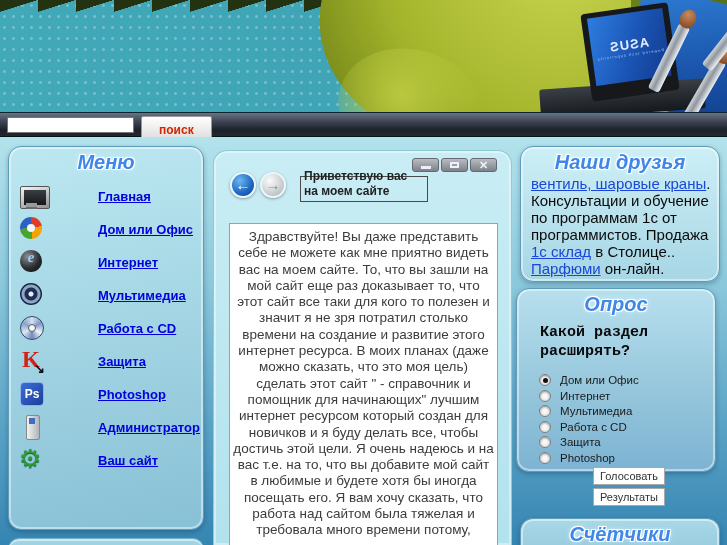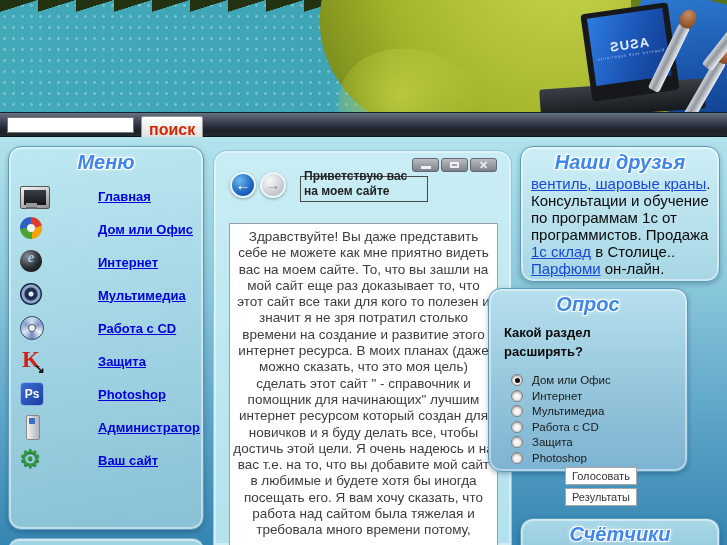--- a/index.html
+++ b/index.html
@@ -51,21 +51,21 @@
   .brush-3 { right:-4px; top:14px; transform:rotate(38deg); height:60px; }
 
   
   .searchbar { position:absolute; left:0; top:112px; width:727px; height:25px;
     background:linear-gradient(#6a7382,#3a4150 40%,#1c2129 75%,#23272e);
     border-top:1px solid #0b2530; border-bottom:1px solid #07121a; }
   .search-input { position:absolute; left:7px; top:4px; width:127px; height:16px;
     border:1px solid #777; background:#fff; font-size:11px; padding:0 3px; }
   .search-btn { position:absolute; left:141px; top:3px; height:27px;
     background:linear-gradient(#ffffff,#d9d9d9); border:1px solid #999; border-radius:2px;
-    color:#d42500; font-weight:bold; font-size:16px; padding:0 7px; cursor:pointer;
+    color:#d42500; font-weight:bold; font-size:12px; padding:0 17px; cursor:pointer;
     font-family:"Liberation Sans",sans-serif; }
 
   
   .mainbg { position:absolute; left:0; top:137px; width:727px; height:408px;
     background:linear-gradient(#b3e3ec,#8cc9dc 35%,#5ba3c6 70%,#3585b2); }
 
   
   .panel { position:absolute; border-radius:13px; border:1px solid #5d9cba;
     box-shadow:inset 0 0 0 2px rgba(255,255,255,.45), 0 2px 5px rgba(0,40,70,.3); }
   .panel-title { text-align:center; padding-top:4px; color:#3f87e8;
@@ -150,24 +150,24 @@
   .content-box { position:absolute; left:15px; top:72px; width:269px; height:335px;
     background:#fff; border:1px solid #9aa0a6; padding:5px 3px; overflow:hidden;
     font-size:13.5px; line-height:16.3px; color:#3c3c3c; text-align:center; }
 
   
   .friends-panel { left:520px; top:146px; width:200px; height:136px;
     background:linear-gradient(#cdeff6,#a7d6e5); }
   .friends-body { padding:1px 8px 0 10px; font-size:15px; line-height:17px; color:#0a0a0a; }
   .friends-body a { color:#1948d8; text-decoration:underline; cursor:pointer; }
 
-  .poll-panel { left:488px; top:288px; width:200px; height:184px;
+  .poll-panel { left:516px; top:288px; width:200px; height:184px;
     background:linear-gradient(#b7e0ee,#93c4da 60%,#7db3d3); }
-  .poll-question { margin:7px 0 0 15px; font-weight:bold; font-size:13px; color:#0a0a0a; width:150px;
-    line-height:19px; }
+  .poll-question { margin:7px 0 0 23px; font-weight:bold; font-size:15px; color:#0a0a0a; width:150px;
+    line-height:19px;font-family:Liberation Mono, monospace; }
   .poll-options { margin:13px 0 0 22px; }
   .poll-option { display:flex; align-items:center; gap:9px; margin-bottom:3.5px; cursor:pointer; }
   .radio { position:relative; width:12px; height:12px; border-radius:50%; flex:0 0 12px;
     background:radial-gradient(#fff,#dcdcdc); border:1px solid #808080;
     box-shadow:inset 0 1px 2px rgba(0,0,0,.35); }
   .radio.selected::after { content:''; position:absolute; left:3px; top:3px; width:5px; height:5px;
     border-radius:50%; background:#111; }
   .poll-option-label { font-size:11.5px; color:#1a1a1a; }
   .poll-btn { display:block; margin:3px 0 0 76px; font-size:11px; color:#333;
     background:#fff; border:1px solid #a8a8a8; padding:2px 6px; cursor:pointer;

